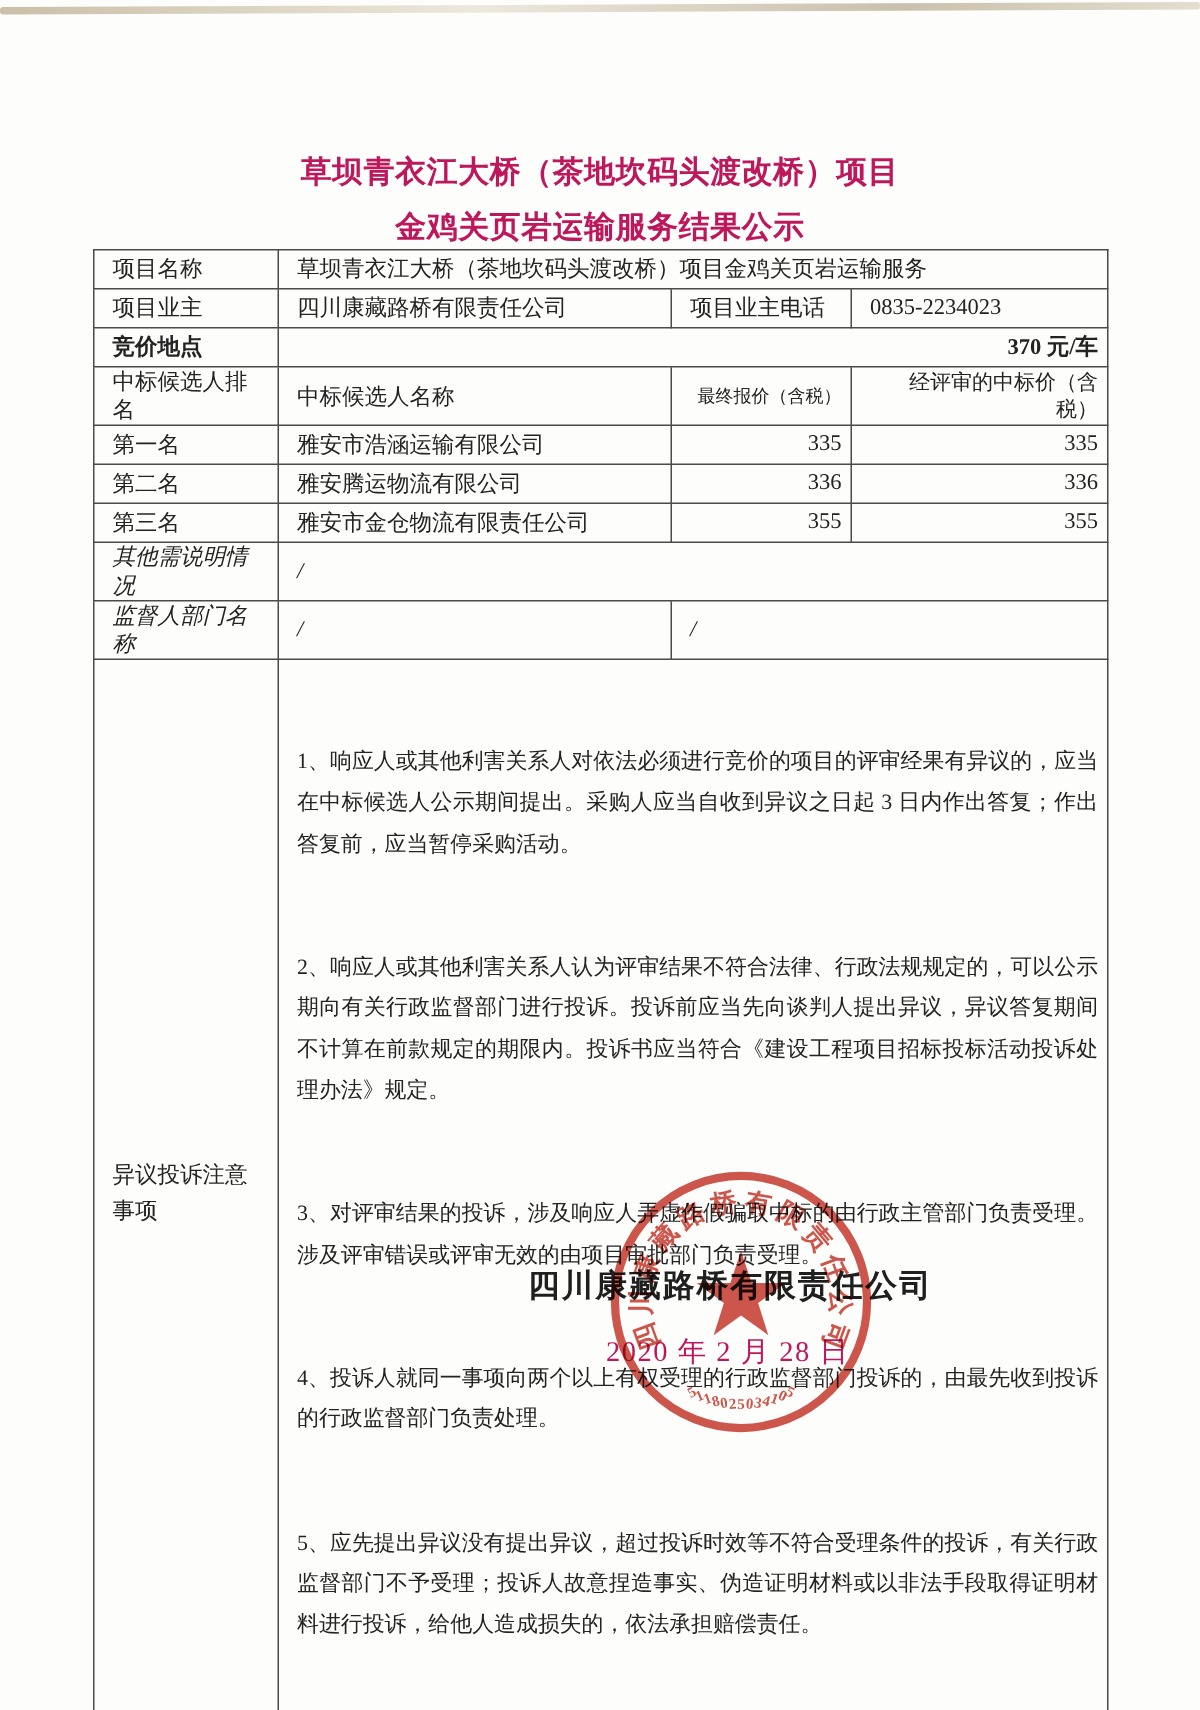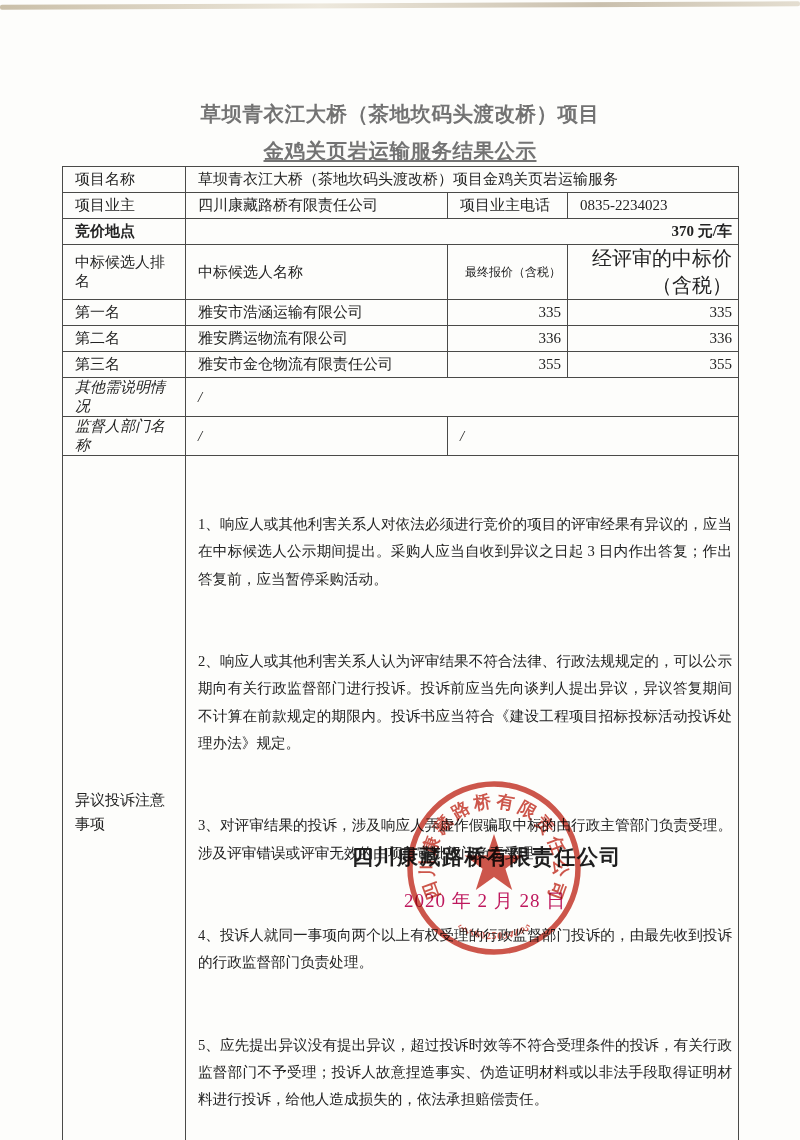--- a/index.html
+++ b/index.html
@@ -11,23 +11,23 @@
     color: #2b2b2b;
     overflow: hidden;
   }
   .scan-edge {
     position: absolute; left: 0; top: 3px; width: 800px; height: 5px;
     background: linear-gradient(90deg, rgba(160,140,100,.55), rgba(190,170,130,.25) 40%, rgba(150,130,95,.5) 75%, rgba(170,150,110,.3));
     transform: rotate(-0.25deg);
     border-radius: 2px;
   }
   .title { position: absolute; left: 0; width: 800px; text-align: center;
-           font-size: 20.5px; font-weight: bold; letter-spacing: .5px; color: #737373; }
+           font-size: 20.5px; font-weight: bold; letter-spacing: .5px; color: #be185d; }
   #title1 { top: 100px; }
-  #title2 { top: 137px; text-decoration: underline; }
+  #title2 { top: 137px; }
 
   table.main {
     position: absolute; left: 62px; top: 166px; width: 676px;
     border-collapse: collapse; table-layout: fixed;
     font-size: 15px; color: #232323;
   }
   table.main td {
     border: 1px solid #4a4a48;
     padding: 0 6px 0 12px;
     white-space: pre-wrap;
@@ -84,21 +84,21 @@
     <td>0835-2234023</td>
   </tr>
   <tr class="r">
     <td class="bold">竞价地点</td>
     <td colspan="3" class="center bold">370 元/车</td>
   </tr>
   <tr class="r">
     <td>中标候选人排名</td>
     <td>中标候选人名称</td>
     <td class="center" style="font-size:12px">最终报价（含税）</td>
-    <td class="center" style="font-size:20px">经评审的中标价（含税）</td>
+    <td class="center" style="font-size:14px">经评审的中标价（含税）</td>
   </tr>
   <tr class="r">
     <td>第一名</td>
     <td>雅安市浩涵运输有限公司</td>
     <td class="center">335</td>
     <td class="center">335</td>
   </tr>
   <tr class="r">
     <td>第二名</td>
     <td>雅安腾运物流有限公司</td>

